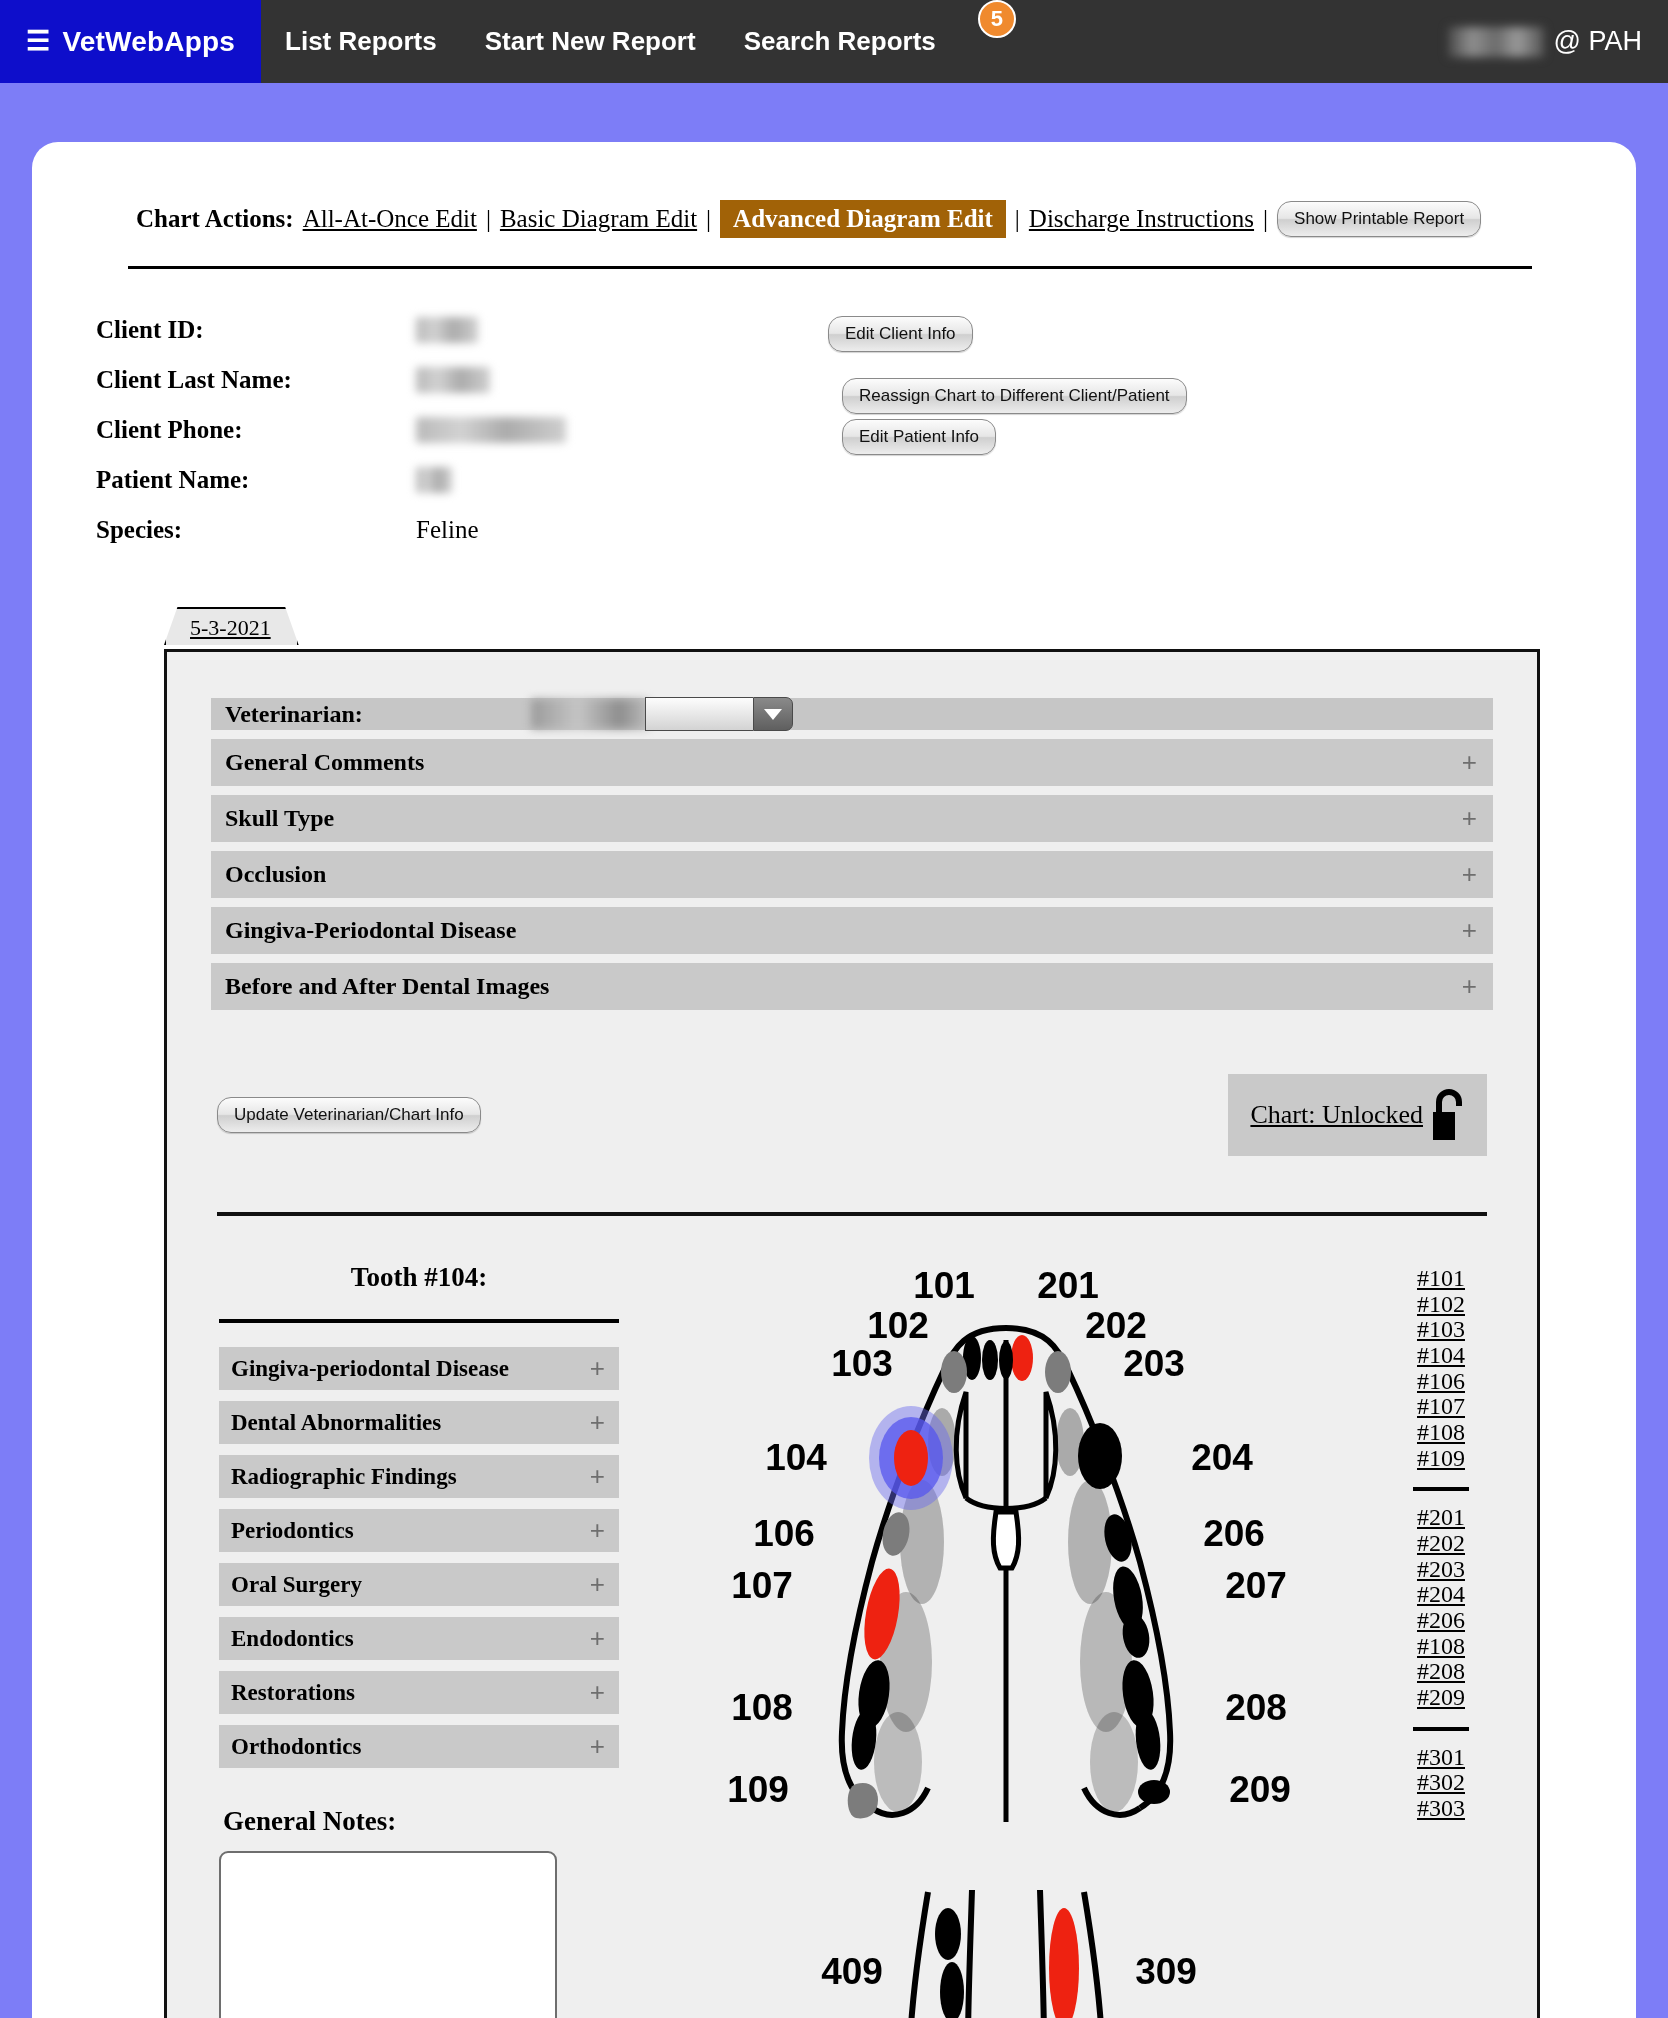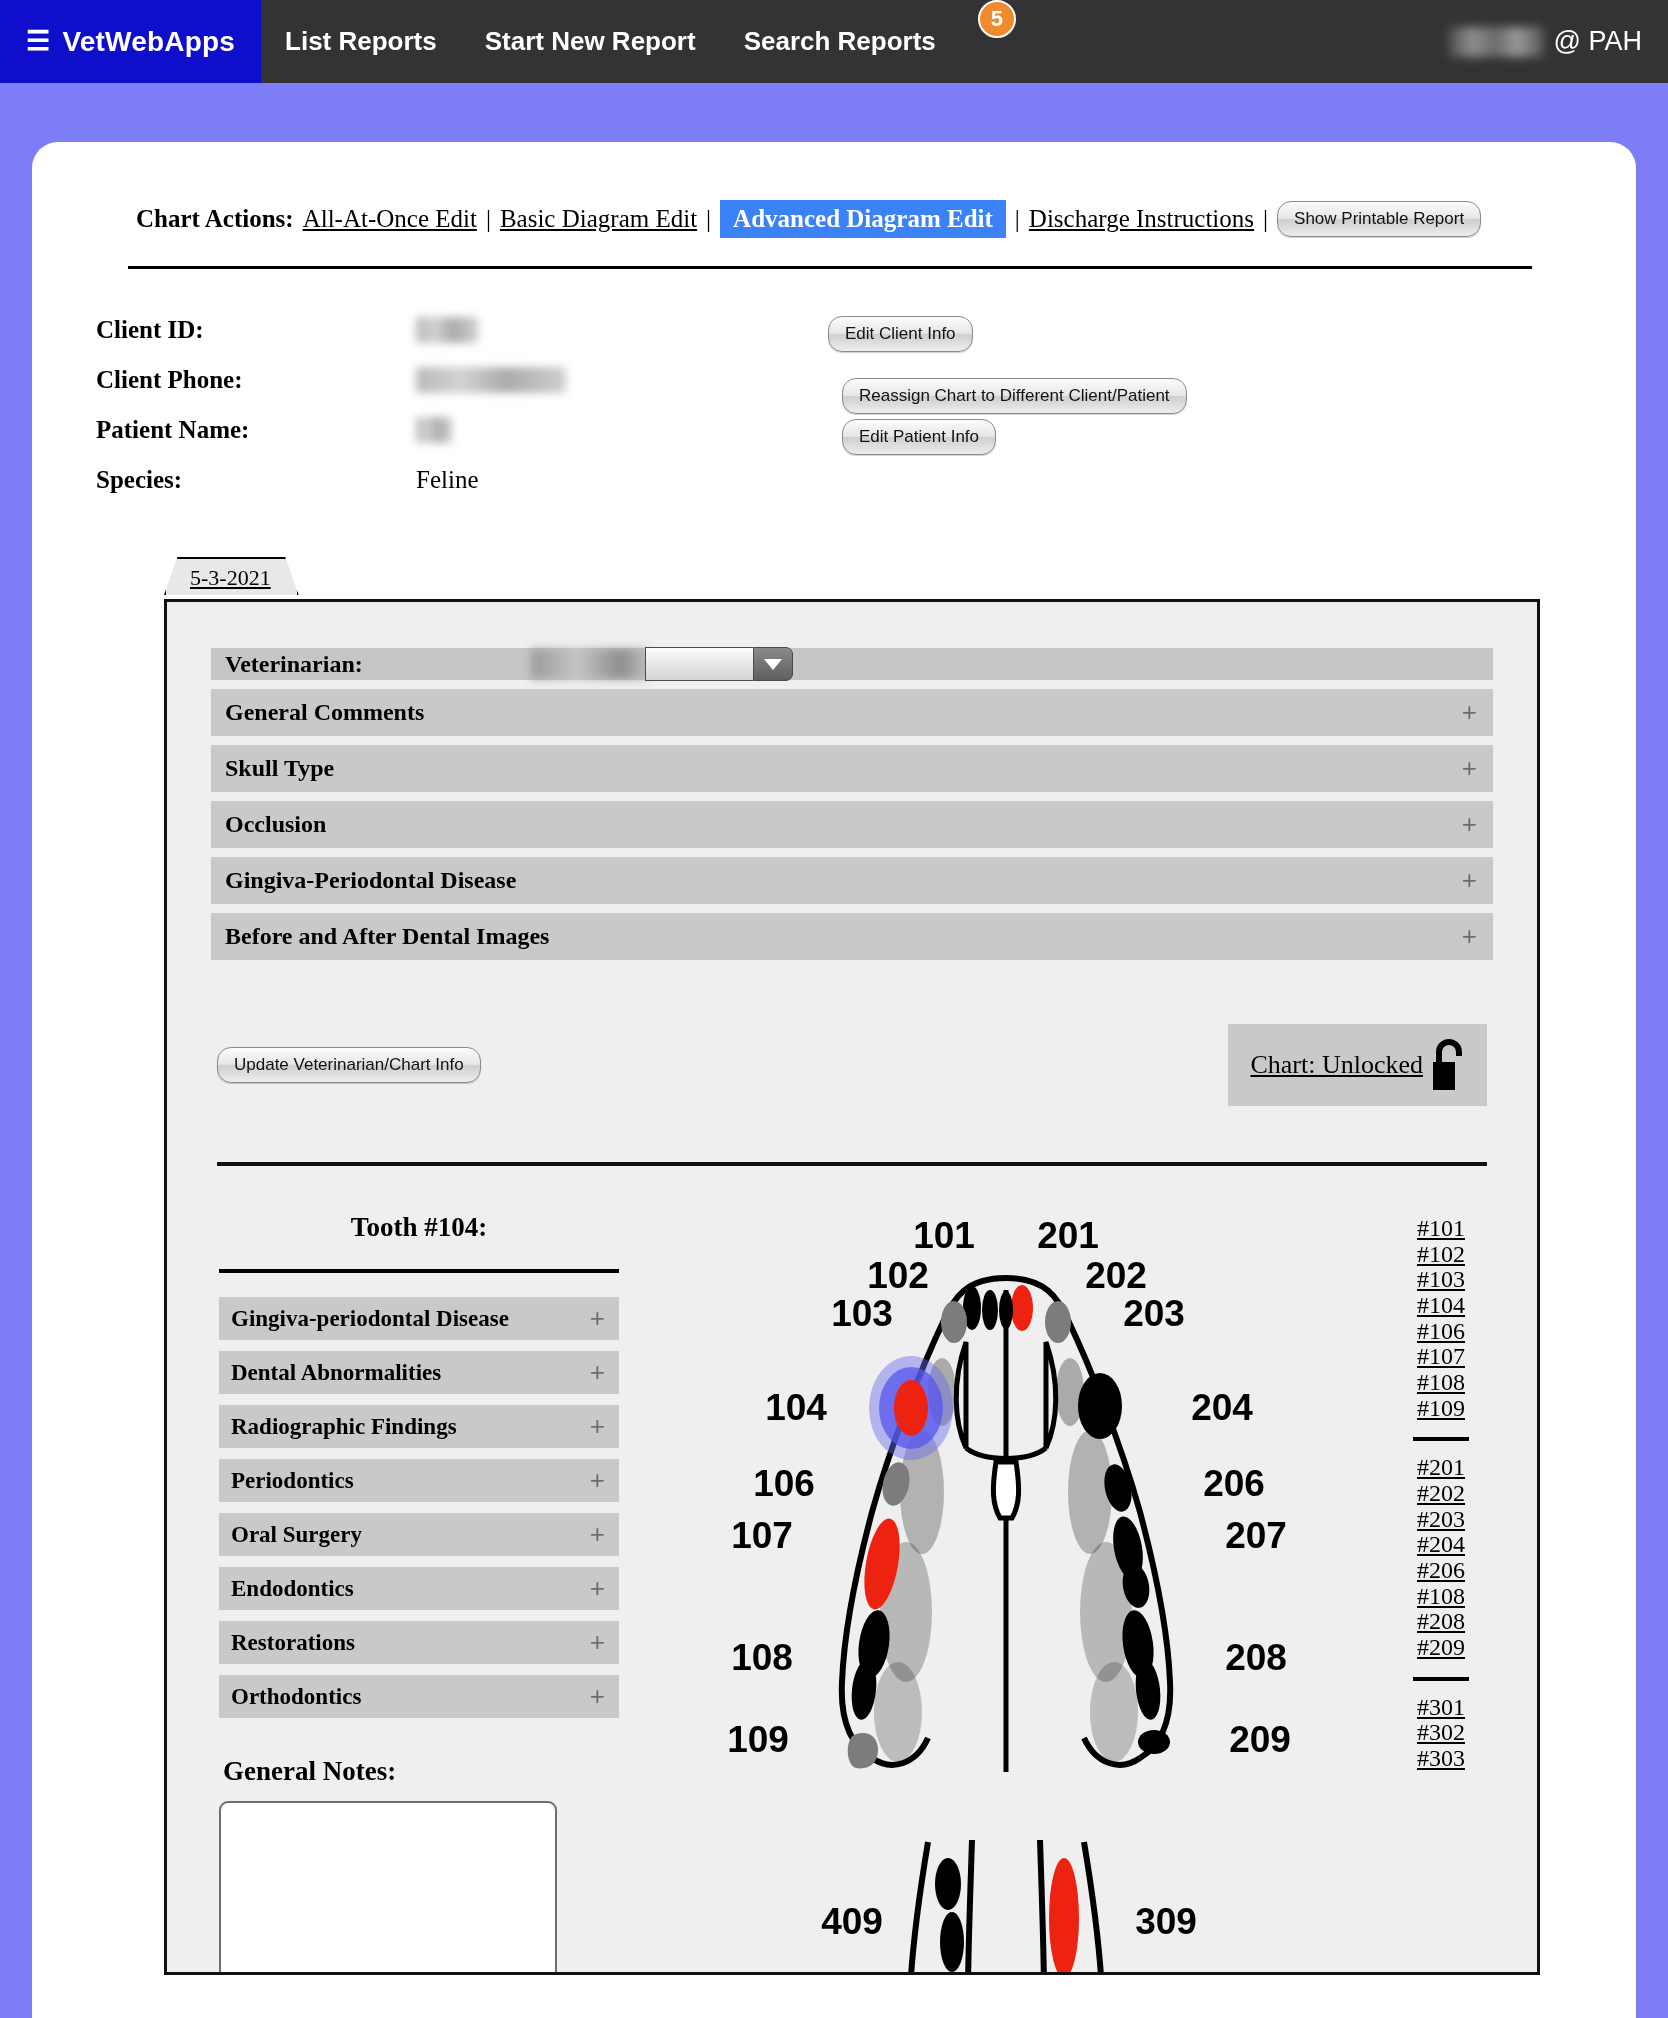--- a/index.html
+++ b/index.html
@@ -65,21 +65,21 @@
     display:flex; align-items:center; flex-wrap:nowrap;
     padding:58px 0 0 104px; gap:0;
   }
   .actions-label { font-weight:bold; font-size:25px; color:#000; margin-right:9px; white-space:nowrap; }
   .act-link {
     font-size:25px; color:#000; text-decoration:underline;
     cursor:pointer; white-space:nowrap;
   }
   .act-sep { font-size:25px; color:#000; padding:0 9px; }
   .act-active {
-    background:#3b82f6; color:#ffffff; font-weight:bold;
+    background:#a16207; color:#ffffff; font-weight:bold;
     font-size:25px; padding:5px 13px; white-space:nowrap; cursor:pointer;
   }
   .btn3d {
     font-family:"Liberation Sans", sans-serif; font-size:17px; color:#111;
     background:linear-gradient(180deg,#fcfcfc 0%,#e6e6e6 48%,#cfcfcf 52%,#ededed 100%);
     border:1px solid #8a8a8a; border-radius:14px;
     padding:7px 16px; cursor:pointer; white-space:nowrap;
     box-shadow:0 1px 1px rgba(0,0,0,.18);
   }
   .hr-main { height:3px; background:#000; margin:28px 104px 0 96px; }
@@ -214,20 +214,24 @@
     <span class="act-link">Discharge Instructions</span>
     <span class="act-sep">|</span>
     <button class="btn3d">Show Printable Report</button>
   </div>
   <div class="hr-main"></div>
 
   <div class="info">
     <div class="inforow">
       <span class="infolabel">Client ID:</span>
       <span class="blurv" style="width:62px"></span>
+    </div>
+    <div class="inforow">
+      <span class="infolabel">Client Last Name:</span>
+      <span class="blurv" style="width:74px"></span>
     </div>
     <div class="inforow">
       <span class="infolabel">Client Phone:</span>
       <span class="blurv" style="width:150px"></span>
     </div>
     <div class="inforow">
       <span class="infolabel">Patient Name:</span>
       <span class="blurv" style="width:36px"></span>
     </div>
     <div class="inforow">

